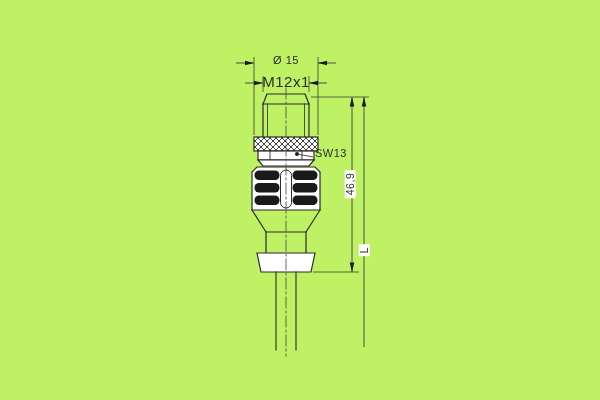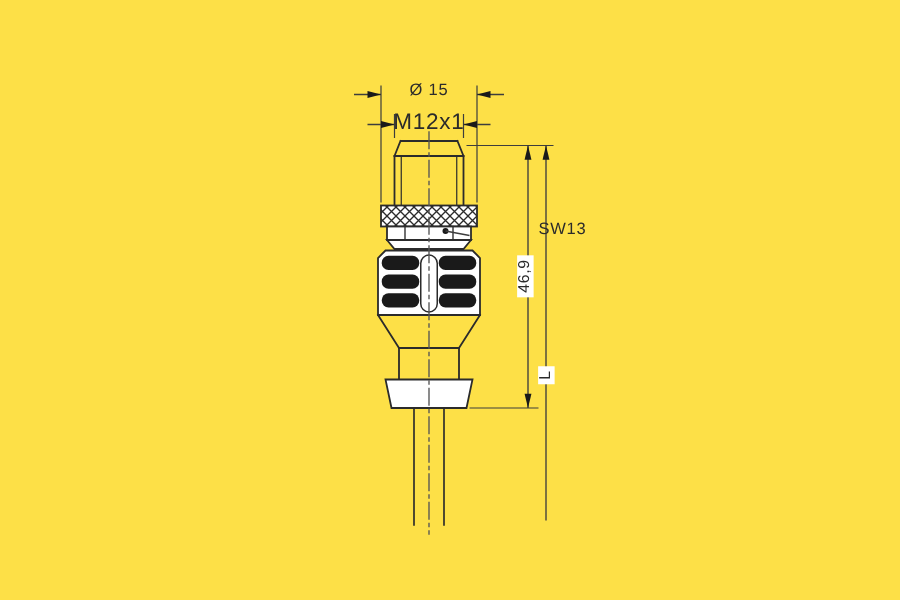--- a/index.html
+++ b/index.html
@@ -1,19 +1,19 @@
 <!DOCTYPE html>
 <html><head>
 <meta charset="utf-8">
 <style>
   html,body{margin:0;padding:0;background:#ffffff;}
   #stage{
     position:relative;
     width:600px;height:400px;
-    background:#fde047;
+    background:#bef264;
     overflow:hidden;
     font-family:"Liberation Sans", sans-serif;
   }
   #stage svg{position:absolute;left:0;top:0;}
   .dimlabel{
     position:absolute;
     color:#2b2b2b;
     font-size:11px;
     letter-spacing:0.5px;
     white-space:nowrap;
@@ -124,18 +124,18 @@
         <circle cx="297" cy="154" r="2" fill="#1a1a1a" stroke="none"></circle>
         <line x1="297" y1="154" x2="313" y2="157"></line>
       </g>
     </g>
   </svg>
 
   <div class="dimlabel center" style="left:286px;top:55px;">Ø 15</div>
 
   <div class="dimlabel center" style="left:286px;top:74px;font-size:15px;">M12x1</div>
 
-  <div class="dimlabel" style="left:315px;top:148px;margin-left:44px;">SW13</div>
+  <div class="dimlabel" style="left:315px;top:148px;">SW13</div>
 
   <div class="dimlabel vert" style="left:350px;top:184px;font-size:10.5px;">46,9</div>
 
   <div class="dimlabel vert" style="left:364px;top:250px;font-size:10.5px;">L</div>
 </div>
 
 </body></html>

